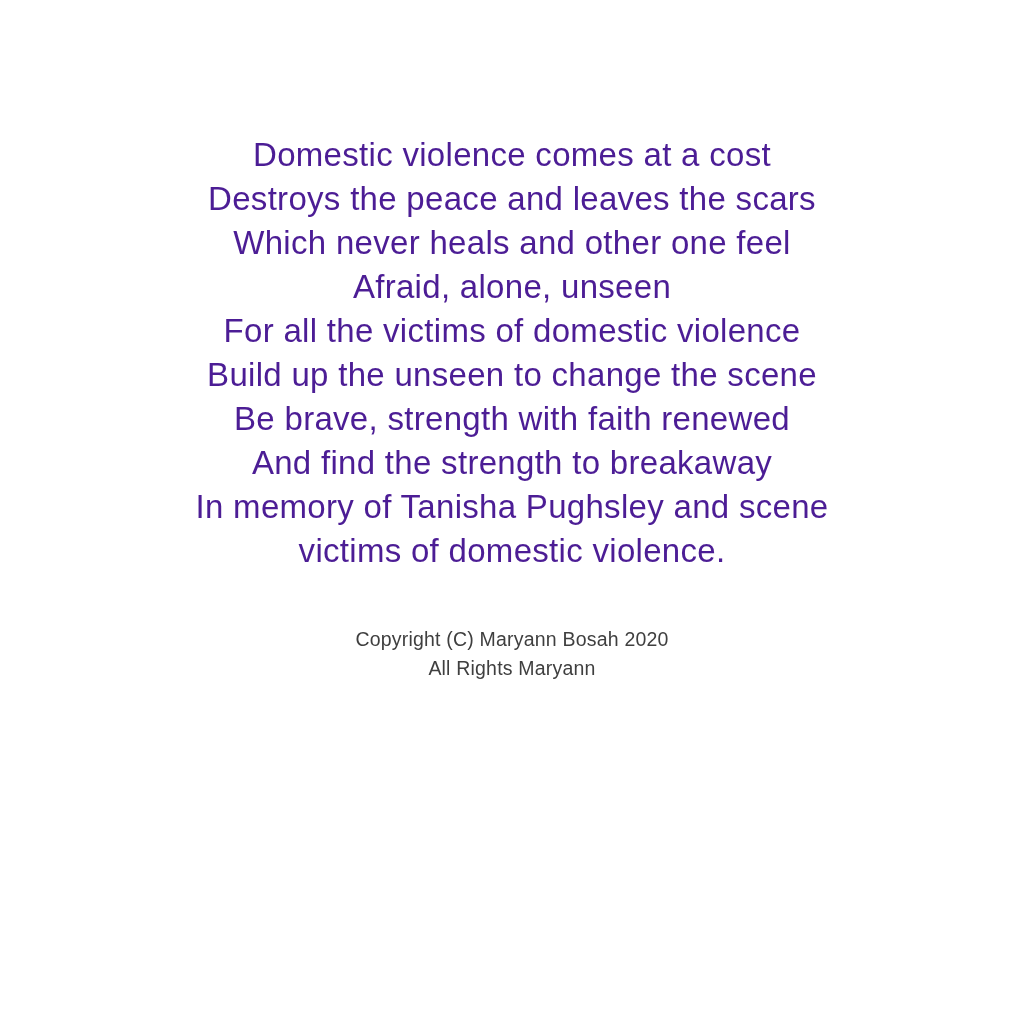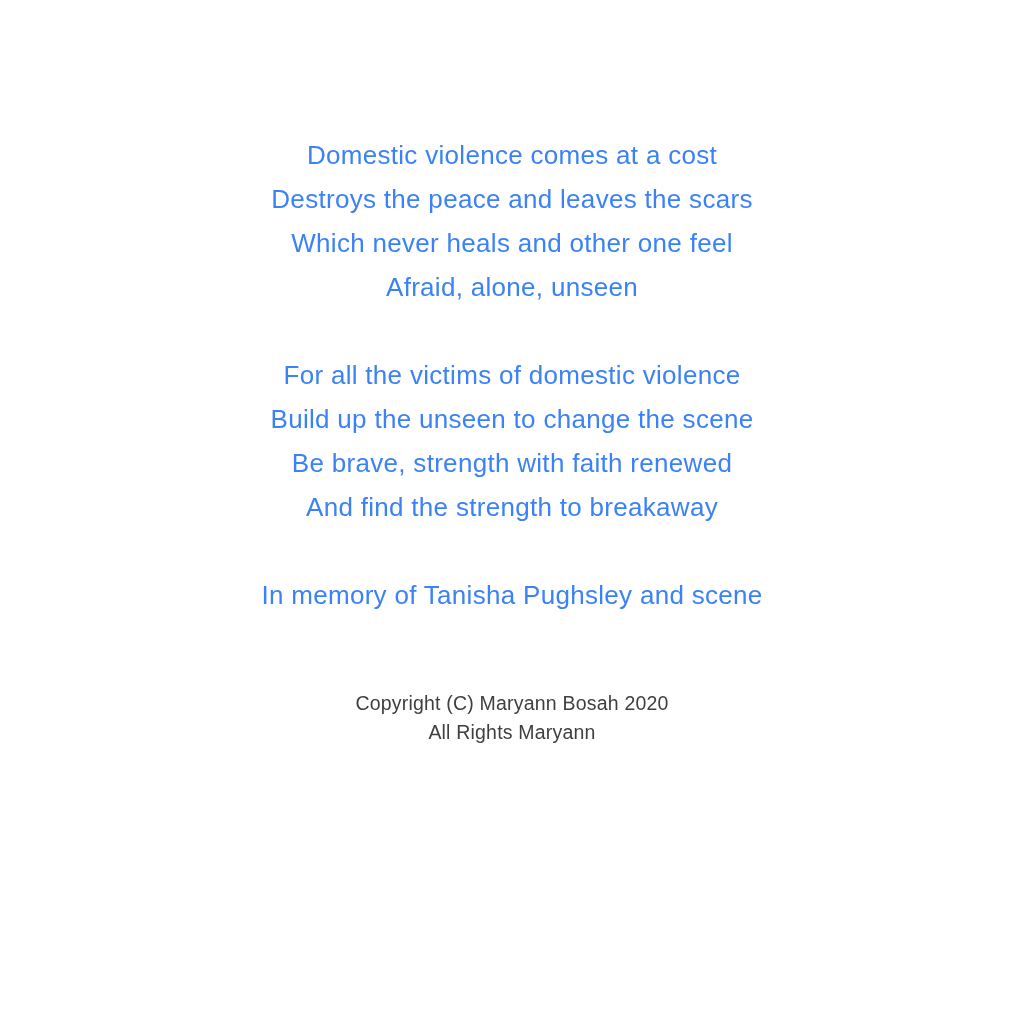--- a/index.html
+++ b/index.html
@@ -9,34 +9,33 @@
   body {
     width: 1024px;
     height: 1024px;
     background: #ffffff;
     overflow: hidden;
   }
   .poem {
     margin-top: 133px;
     text-align: center;
     font-family: "Liberation Sans", sans-serif;
-    font-size: 26px;
+    font-size: 33px;
     line-height: 44px;
     font-weight: 400;
-    color: #3b82f6;
+    color: #4c1d95;
     letter-spacing: 0.3px;
   }
   .stanza + .stanza {
-    margin-top: 44px;
   }
   .poem-line {
     white-space: nowrap;
   }
   .copyright {
-    margin-top: 72px;
+    margin-top: 52px;
     text-align: center;
     font-family: "Liberation Sans", sans-serif;
     font-size: 19.5px;
     line-height: 29px;
     font-weight: 400;
     color: #3f3f3f;
     letter-spacing: 0.2px;
   }
 </style>
 </head>
@@ -50,19 +49,20 @@
     <div class="poem-line">Afraid, alone, unseen</div>
   </div>
   <div class="stanza">
     <div class="poem-line">For all the victims of domestic violence</div>
     <div class="poem-line">Build up the unseen to change the scene</div>
     <div class="poem-line">Be brave, strength with faith renewed</div>
     <div class="poem-line">And find the strength to breakaway</div>
   </div>
   <div class="stanza">
     <div class="poem-line">In memory of Tanisha Pughsley and scene</div>
+    <div class="poem-line">victims of domestic violence.</div>
   </div>
 </div>
 
 <div class="copyright">
   <div class="copyright-line">Copyright (C) Maryann Bosah 2020</div>
   <div class="copyright-line">All Rights Maryann</div>
 </div>
 
 </body></html>

